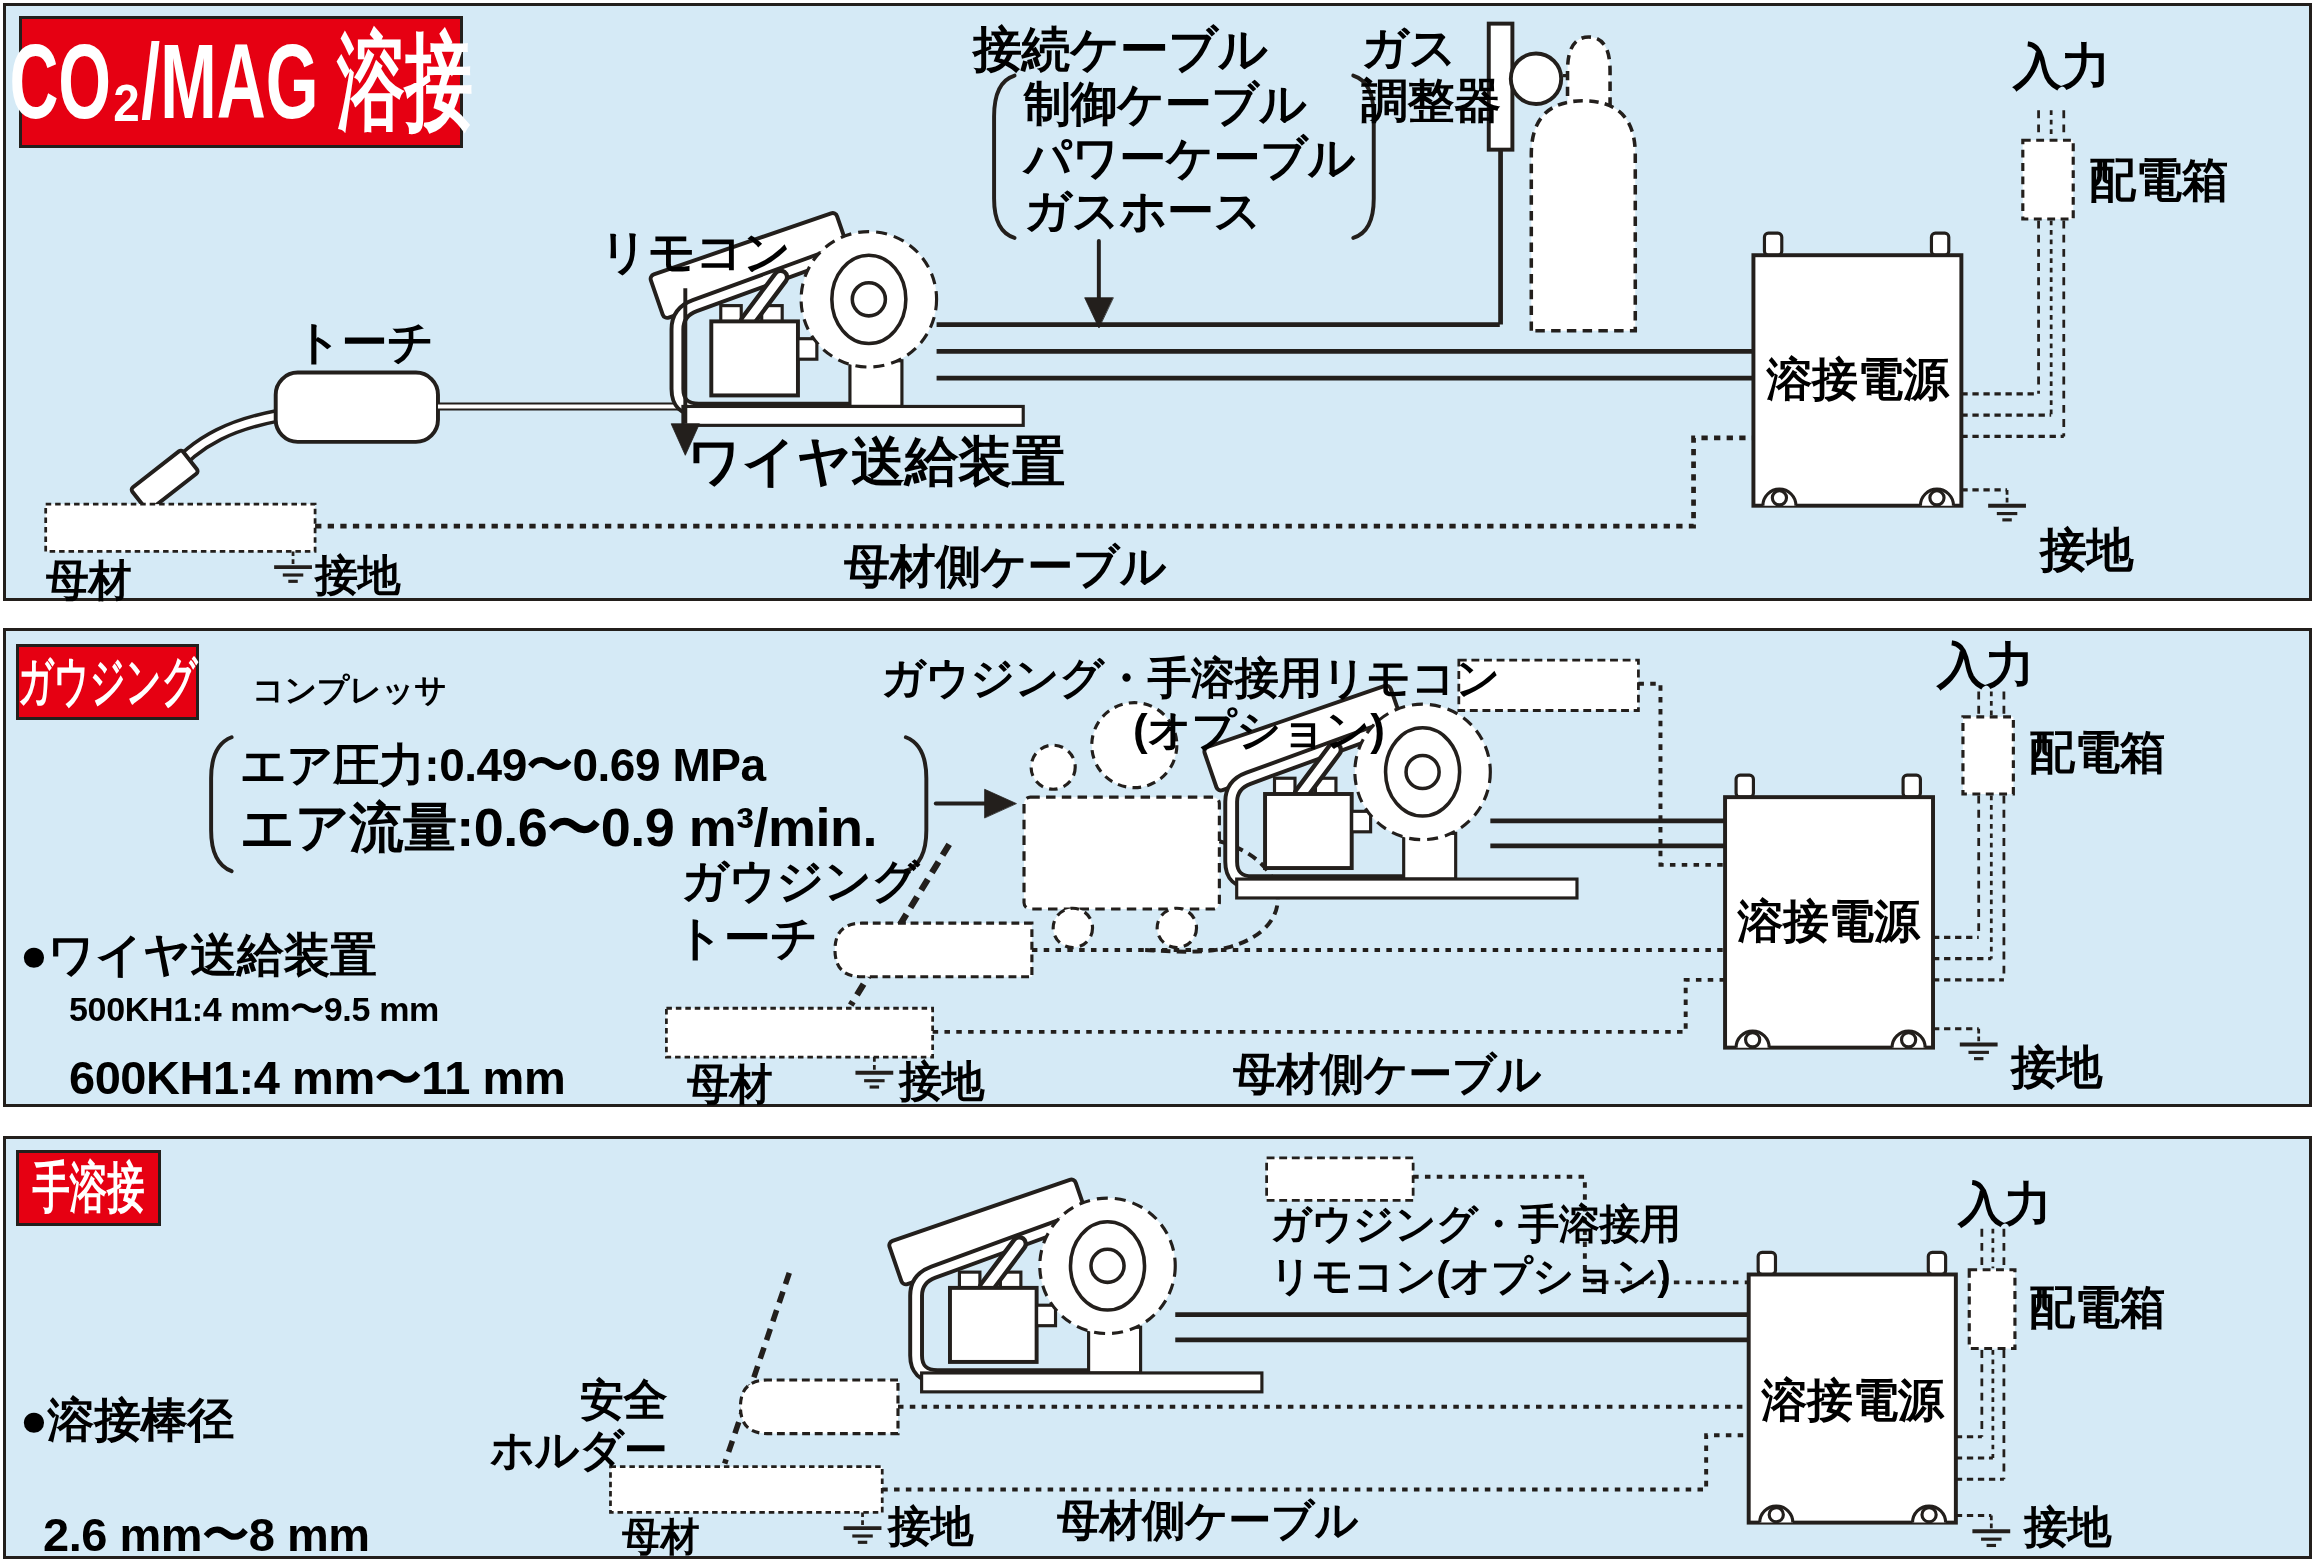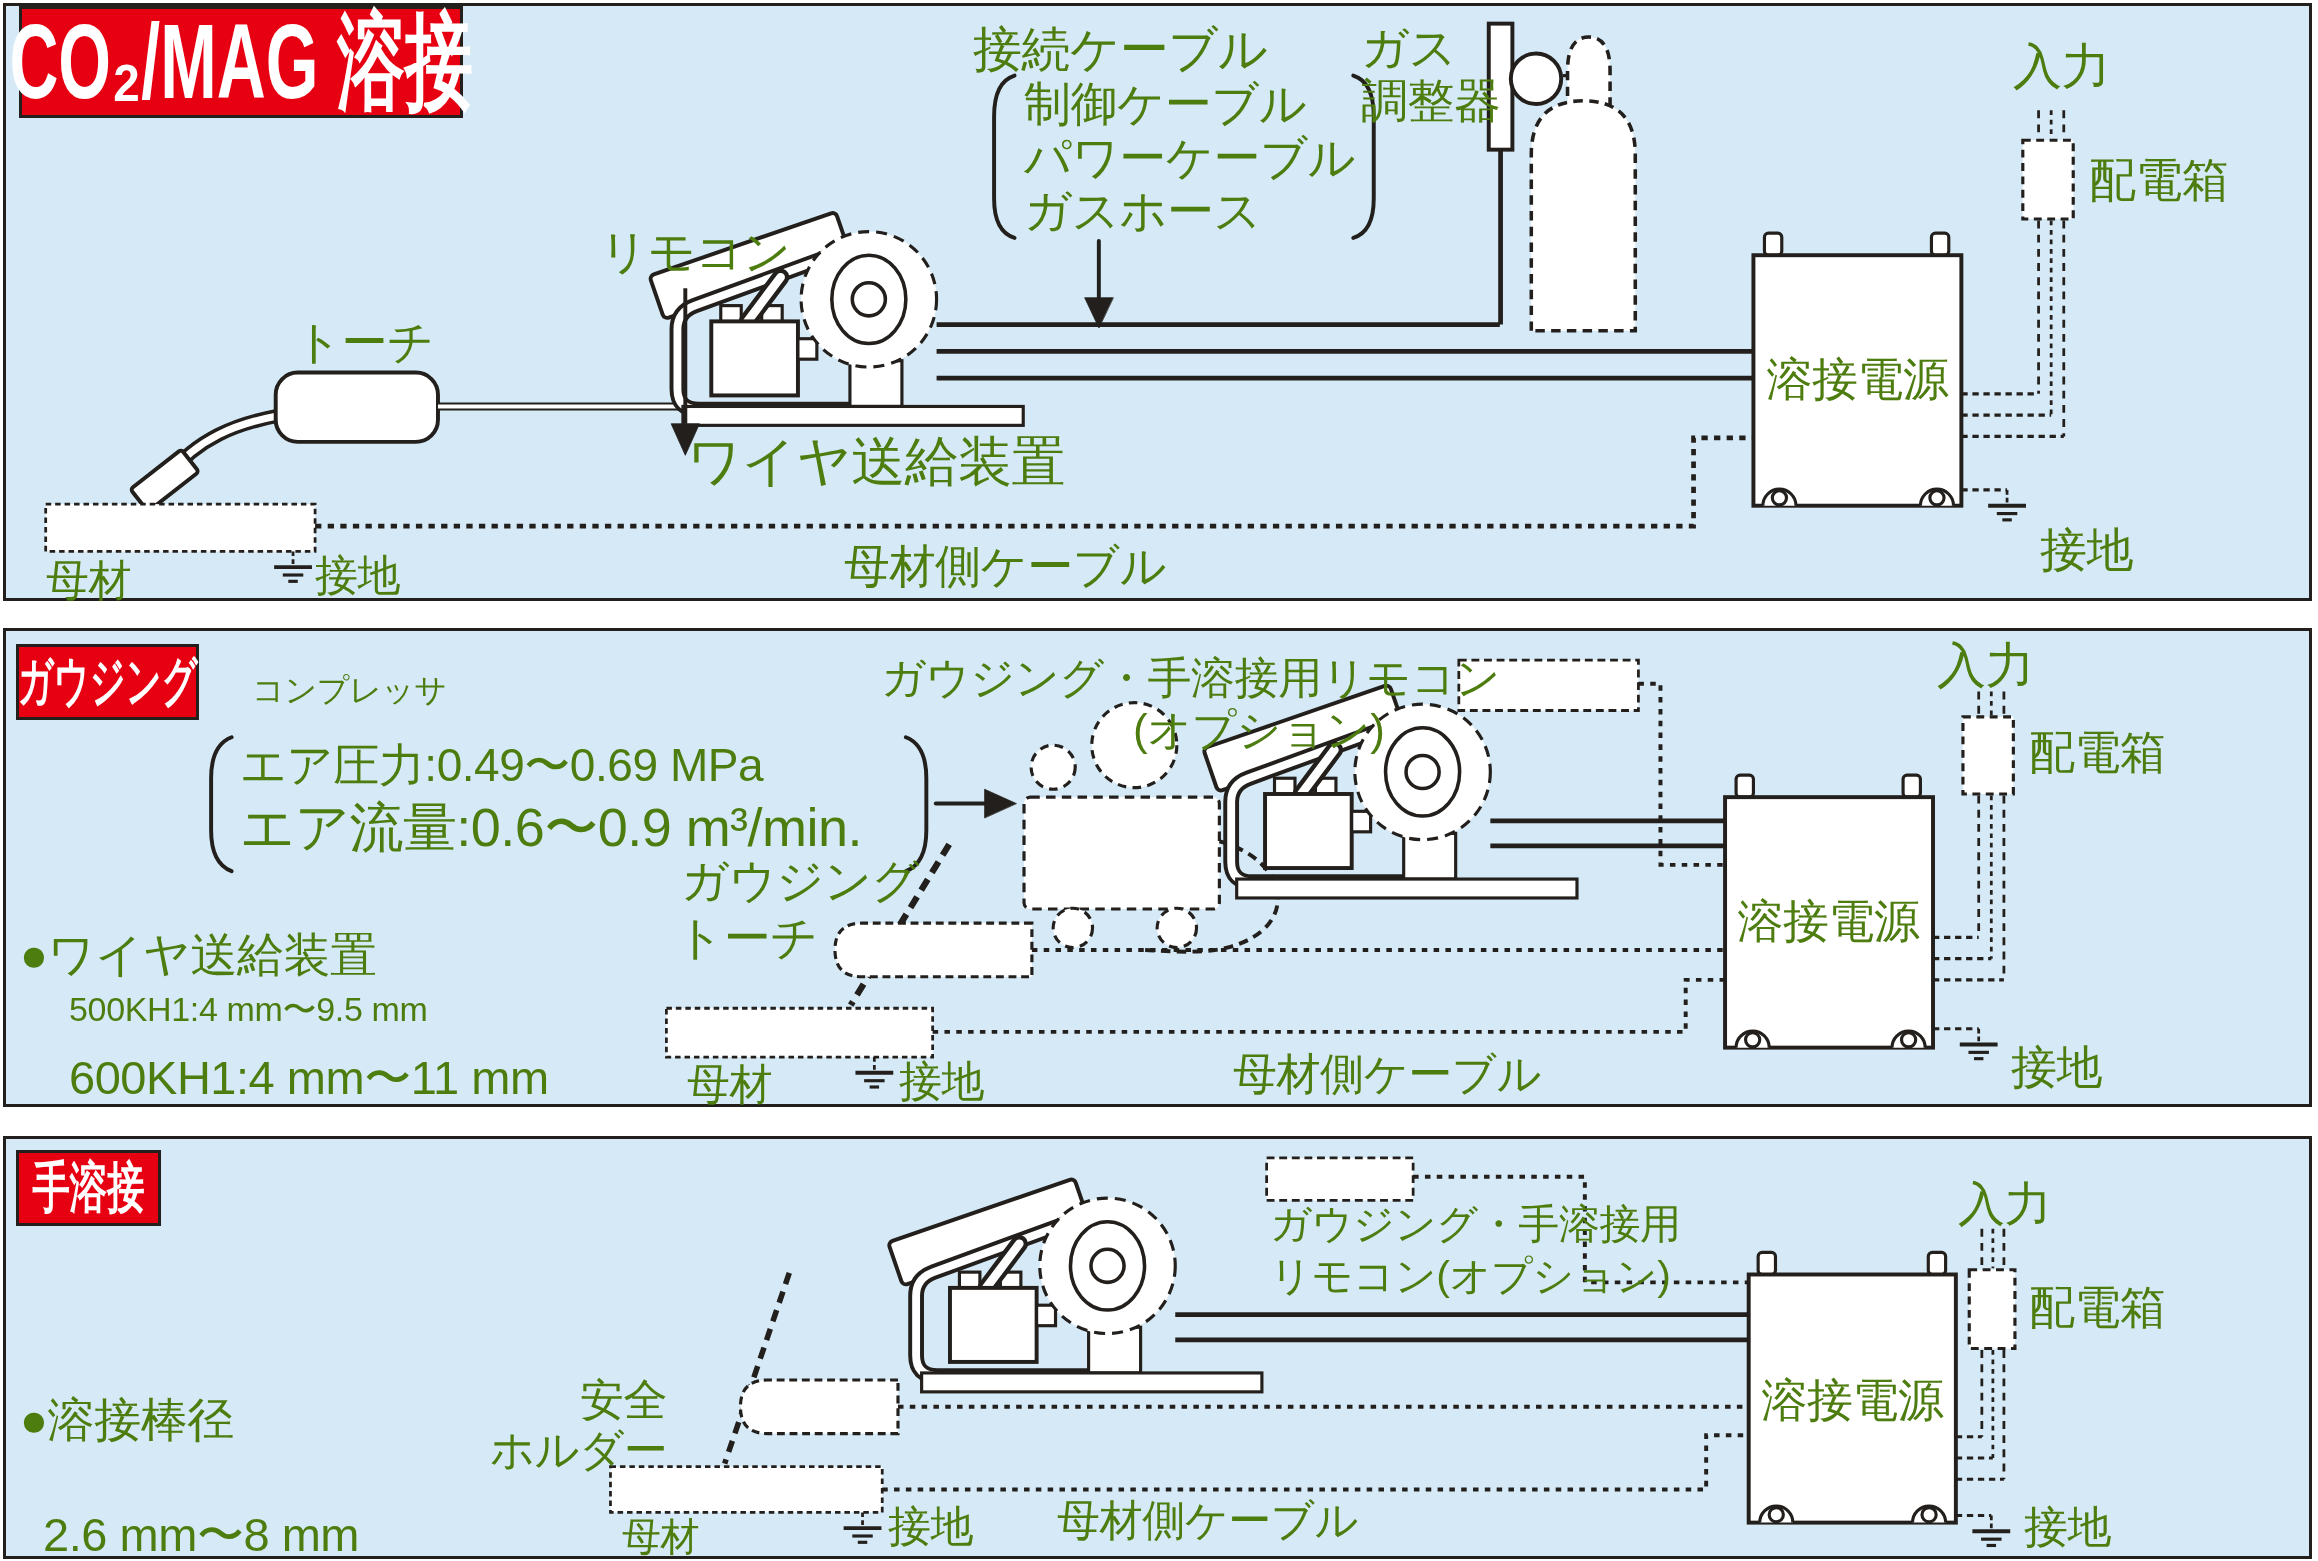--- a/index.html
+++ b/index.html
@@ -5,21 +5,21 @@
   html,body{margin:0;padding:0;background:#ffffff;}
   #page{
     position:relative;width:2319px;height:1562px;background:#ffffff;overflow:hidden;
     font-family:"Liberation Sans","DejaVu Sans",sans-serif;color:#231f1c;
   }
   .panel{position:absolute;left:3.2px;width:2309px;background:#d5eaf6;border:3.9px solid #231f1c;box-sizing:border-box;}
   #panel1{top:3.2px;height:598px;}
   #panel2{top:628px;height:479px;}
   #panel3{top:1136px;height:423px;}
   #linework{position:absolute;left:0;top:0;width:2319px;height:1562px;pointer-events:none;}
-  .lbl{position:absolute;white-space:nowrap;font-weight:400;line-height:1.04;letter-spacing:-0.01em;color:#4d7c0f;}
+  .lbl{position:absolute;white-space:nowrap;font-weight:700;line-height:1.04;letter-spacing:-0.01em;color:#000000;}
   .red-title{
     position:absolute;background:#e60012;border:3.2px solid #231f1c;box-sizing:border-box;
     display:flex;align-items:center;justify-content:center;color:#ffffff;font-weight:700;
   }
   .red-title .squeeze{display:inline-block;transform:scaleX(0.64);transform-origin:center;white-space:nowrap;}
   .center{text-align:center;}
 </style>
 </head>
 <body>
 
@@ -240,21 +240,21 @@
       <rect x="2220" y="1618" width="263" height="315" fill="#ffffff" stroke-width="5"></rect>
     </g>
     <use href="#wheel" transform="translate(2234,1933)"></use>
     <use href="#wheel" transform="translate(2428,1933)"></use>
     <g stroke="#231f1c">
       <line x1="2483" y1="1924" x2="2528" y2="1924" stroke-width="4" stroke-dasharray="8 6" fill="none"></line>
     </g>
     <use href="#groundsym" transform="translate(2528,1924)"></use>
   </svg>
 
-  <div class="red-title" style="left:19px;top:6px;width:444px;height:112px;font-size:106px;">
+  <div class="red-title" style="left:19px;top:16px;width:444px;height:132px;font-size:106px;">
     <span class="squeeze">CO₂/MAG 溶接</span>
   </div>
   <div class="lbl" style="left:295px;top:319px;font-size:46px;">トーチ</div>
   <div class="lbl" style="left:600px;top:228px;font-size:47px;">リモコン</div>
   <div class="lbl" style="left:973px;top:23.6px;font-size:49px;">接続ケーブル</div>
   <div class="lbl" style="left:1024px;top:80px;font-size:47px;">制御ケーブル</div>
   <div class="lbl" style="left:1024px;top:134px;font-size:47px;">パワーケーブル</div>
   <div class="lbl" style="left:1024px;top:187px;font-size:47px;">ガスホース</div>
   <div class="lbl" style="left:1361px;top:23.6px;font-size:47px;">ガス</div>
   <div class="lbl" style="left:1361px;top:77px;font-size:47px;">調整器</div>

